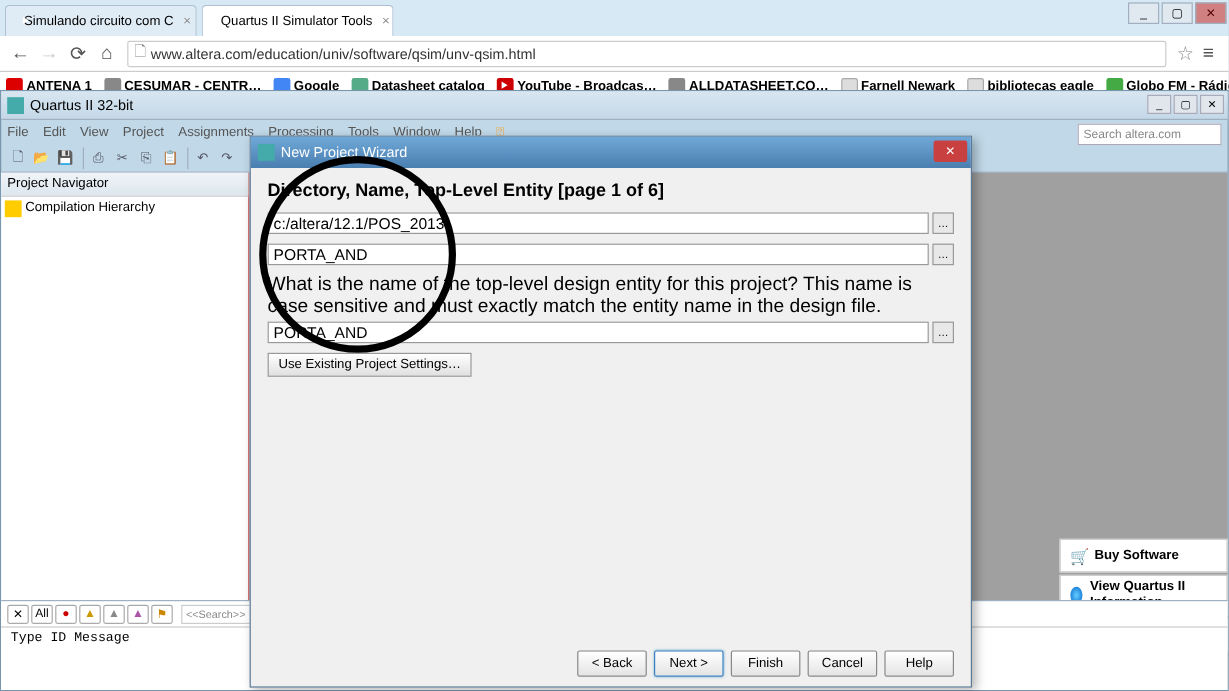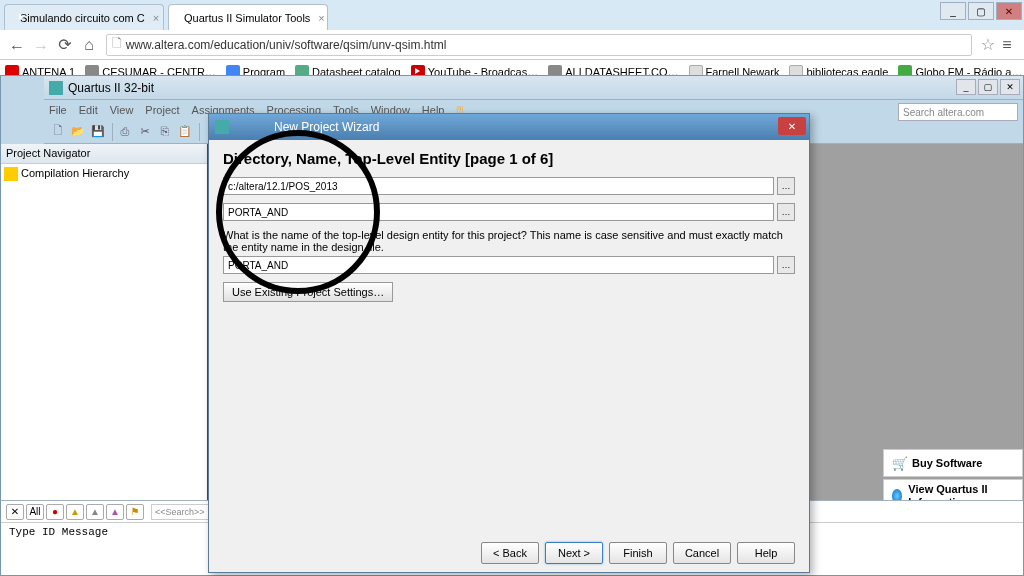--- a/index.html
+++ b/index.html
@@ -18,38 +18,38 @@
 .window-controls { position: absolute; right: 2px; top: 2px; display: flex; }
 .win-btn { width: 26px; height: 18px; background: #e0e8f0; margin-left: 2px; border: 1px solid #a0b0c0; font-size: 10px; display: flex; align-items: center; justify-content: center; }
 .win-btn.close { background: #d08080; color: #500; }
 
 .addr-bar { background: #fff; height: 30px; display: flex; align-items: center; padding: 0 5px; border-bottom: 1px solid #ccc; }
 .nav-btn { width: 24px; height: 24px; display: flex; align-items: center; justify-content: center; color: #555; font-size: 16px; }
 .nav-btn.disabled { color: #ccc; }
 .url-box { flex: 1; height: 22px; border: 1px solid #ccc; border-radius: 2px; padding: 0 5px; font-size: 12px; display: flex; align-items: center; color: #333; margin: 0 5px; }
 .star { color: #888; margin-left: 4px; }
 
-.bookmark-bar { background: #fff; height: 24px; display: flex; align-items: center; padding: 0 5px; border-bottom: 1px solid #ccc; overflow: hidden; }
+.bookmark-bar { background: #fff; height: 24px; display: flex; align-items: center; padding: 0 5px; border-bottom: 1px solid #ccc; overflow: hidden; font-weight: bold; }
 .bm { font-size: 11px; margin-right: 10px; display: flex; align-items: center; white-space: nowrap; }
 .bm .ico { width: 14px; height: 14px; margin-right: 3px; display: inline-block; background: #888; border-radius: 2px; }
 .bm .ico.a1 { background: #d00; }
 .bm .ico.gl { background: #4285f4; }
 .bm .ico.ds { background: #5a8; }
 .bm .ico.fn { background: #ddd; border: 1px solid #aaa; }
 .bm .ico.be { background: #ddd; border: 1px solid #aaa; }
 .bm .ico.gf { background: #4a4; }
 
 
 .web-page { background: #fff; height: 20px; position: relative; }
 .breadcrumb { position: absolute; top: 3px; left: 328px; font-size: 10px; color: #0066b3; }
 .breadcrumb .sep { color: #888; }
 .breadcrumb .cur { color: #f48c00; }
 
 
-.quartus { position: absolute; top: 75px; left: 0; right: 0; bottom: 0; background: #c0d8e8; border: 1px solid #7a96ac; padding-left: 43px; }
+.quartus { position: absolute; top: 75px; left: 0; right: 0; bottom: 0; background: #c0d8e8; border: 1px solid #7a96ac; }
 .q-title { height: 24px; background: linear-gradient(#d8e6f0, #c4d8e8); display: flex; align-items: center; padding: 0 5px; font-size: 12px; border-bottom: 1px solid #a0b0c0; position: relative; }
 .q-title .ico { width: 14px; height: 14px; background: #4aa; margin-right: 5px; }
 .q-twin { position: absolute; right: 3px; top: 3px; display: flex; }
 .q-tw { width: 20px; height: 16px; background: #e0e6ec; border: 1px solid #aab; margin-left: 2px; font-size: 9px; display: flex; align-items: center; justify-content: center; }
 
 .q-menu { height: 20px; display: flex; align-items: center; padding: 0 5px; font-size: 11px; color: #555; }
 .q-menu span { margin-right: 12px; }
 .q-search-box { position: absolute; right: 5px; top: 27px; width: 120px; height: 18px; border: 1px solid #aab; background: #fff; font-size: 10px; padding: 0 4px; color: #888; display: flex; align-items: center; }
 
 .q-toolbar { height: 24px; display: flex; align-items: center; padding: 0 5px; border-bottom: 1px solid #a0b0c0; }
@@ -77,30 +77,30 @@
 
 
 .msg-panel { position: absolute; left: 0; bottom: 0; right: 0; height: 75px; background: #fff; border-top: 1px solid #a0b0c0; }
 .msg-toolbar { height: 22px; display: flex; align-items: center; padding: 0 5px; font-size: 10px; border-bottom: 1px solid #ccc; }
 .mxbtn { border: 1px solid #aaa; width: 18px; height: 16px; margin-right: 2px; border-radius: 2px; display: flex; align-items: center; justify-content: center; }
 .msg-search { flex: 0 0 90px; border: 1px solid #ccc; height: 16px; margin-left: 5px; font-size: 9px; color: #888; padding: 0 3px; display: flex; align-items: center; }
 .msg-head { font-family: "Courier New", monospace; font-size: 11px; padding: 3px 8px; }
 
 
 .wizard { position: absolute; top: 113px; left: 208px; width: 602px; height: 460px; background: #f0f0f0; border: 1px solid #5a7a98; box-shadow: 3px 3px 8px rgba(0,0,0,0.3); }
-.wiz-title { height: 26px; background: linear-gradient(#6fa8d8, #4a7fb0); color: #fff; font-size: 12px; display: flex; align-items: center; padding: 0 6px; position: relative; gap: 40px; }
+.wiz-title { height: 26px; background: linear-gradient(#6fa8d8, #4a7fb0); color: #fff; font-size: 12px; display: flex; align-items: center; padding: 0 6px; position: relative; }
 .wiz-title .ico { width: 14px; height: 14px; background: #4aa; margin-right: 5px; }
 .wiz-close { position: absolute; right: 3px; top: 3px; width: 28px; height: 18px; background: #c84040; color: #fff; display: flex; align-items: center; justify-content: center; font-size: 10px; border-radius: 2px; }
 .wiz-body { padding: 10px 14px; font-size: 11px; }
 .wiz-heading { font-size: 15px; font-weight: bold; margin-bottom: 10px; }
 .wiz-label { margin-bottom: 3px; }
 .wiz-row { display: flex; margin-bottom: 8px; }
-.wiz-input { flex: 1; height: 18px; border: 1px solid #999; background: #fff; padding: 0 4px; font-size: 10px; }
+.wiz-input { flex: 1; height: 18px; border: 1px solid #999; background: #fff; padding: 0 4px; font-size: 13px; }
 .wiz-browse { width: 18px; height: 18px; border: 1px solid #999; background: #e8e8e8; margin-left: 3px; font-size: 9px; display: flex; align-items: center; justify-content: center; }
-.wiz-long { font-size: 11px; margin-bottom: 3px; }
+.wiz-long { font-size: 16px; margin-bottom: 3px; }
 .wiz-btn { height: 20px; padding: 0 8px; border: 1px solid #999; background: linear-gradient(#fff,#e0e0e0); font-size: 11px; }
 .wiz-footer { position: absolute; bottom: 8px; right: 14px; display: flex; gap: 6px; }
 .wiz-footer button { width: 58px; height: 22px; border: 1px solid #888; background: linear-gradient(#fff,#e4e4e4); font-size: 11px; border-radius: 2px; }
 .wiz-footer button.primary { border: 1px solid #3a80c0; box-shadow: 0 0 2px #6ac; }
 
 
 .circle-annot { position: absolute; top: 130px; left: 216px; width: 164px; height: 164px; border: 6px solid #000; border-radius: 50%; pointer-events: none; }
 </style>
 </head>
 <body>
@@ -140,21 +140,21 @@
   <div class="bm">
       <span class="ico a1"></span>
       <span>ANTENA 1</span>
     </div>
   <div class="bm">
       <span class="ico"></span>
       <span>CESUMAR - CENTR…</span>
     </div>
   <div class="bm">
       <span class="ico gl"></span>
-      <span>Program</span>
+      <span>Google</span>
     </div>
   <div class="bm">
       <span class="ico ds"></span>
       <span>Datasheet catalog</span>
     </div>
   <div class="bm">
       <span class="fav yt-ico" style="width:14px;height:14px;margin-right:3px"></span>
       <span>YouTube - Broadcas…</span>
     </div>
   <div class="bm">

